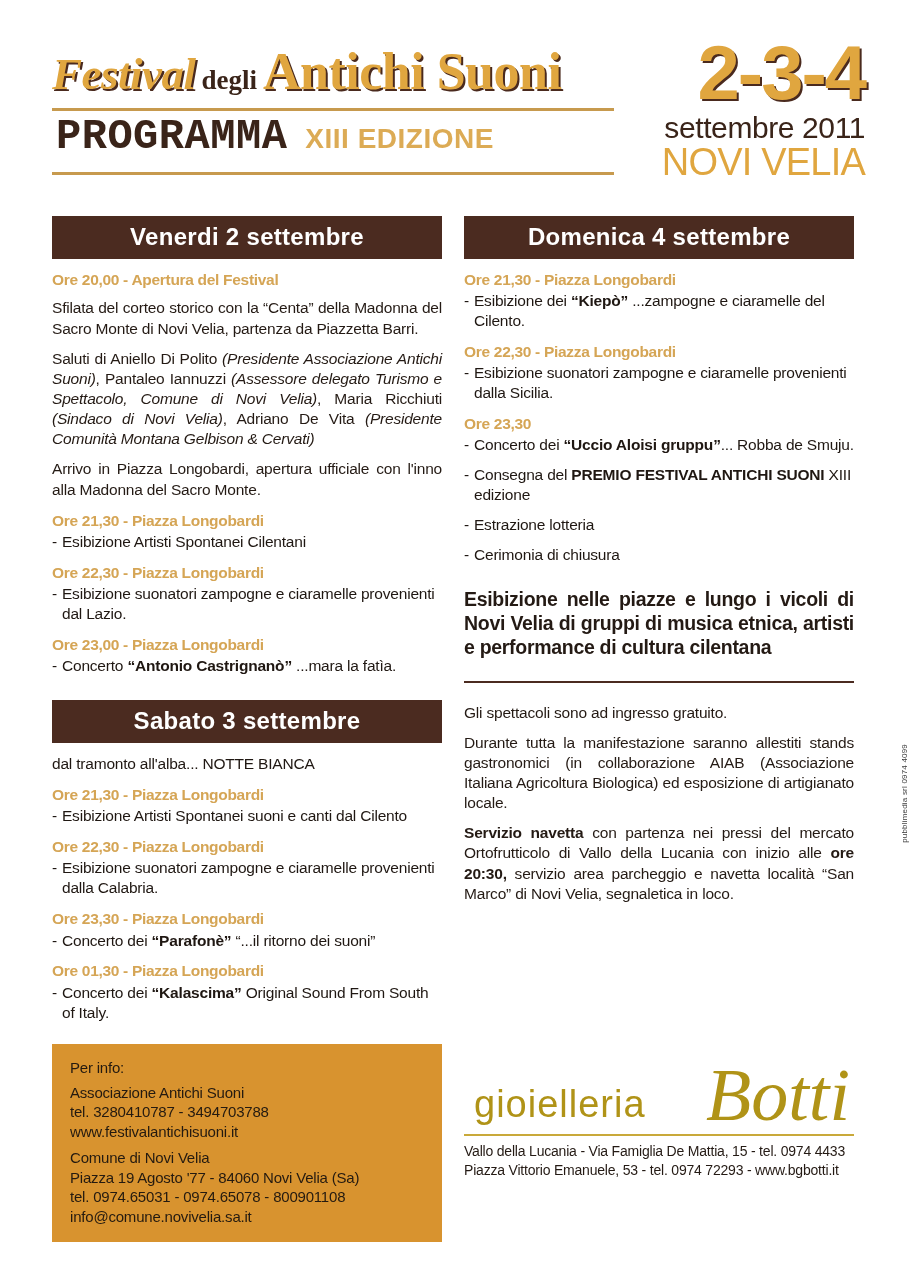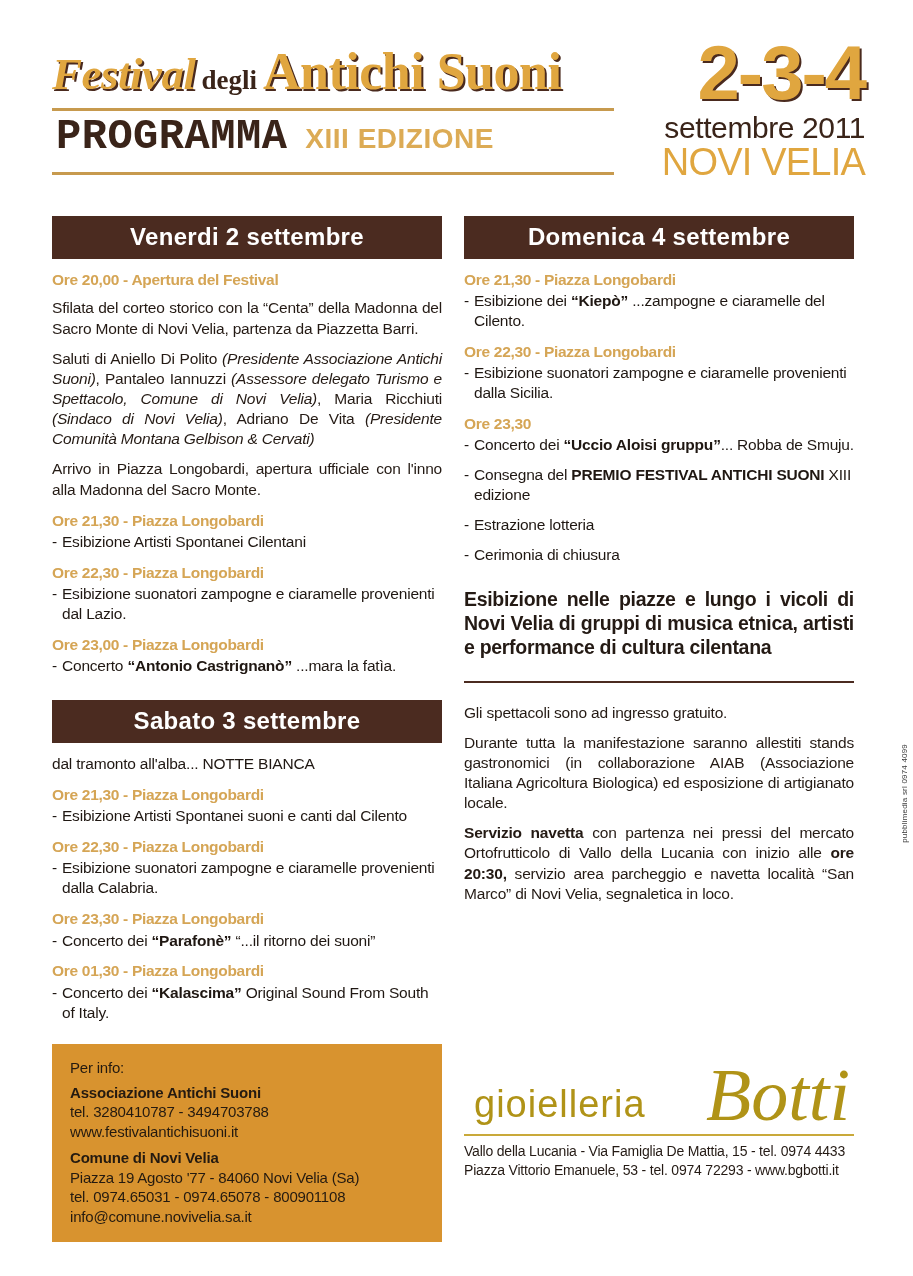--- a/index.html
+++ b/index.html
@@ -195,21 +195,21 @@
   
   .info-box {
     background: #d8932f;
     padding: 14px 18px 16px 18px;
     margin-top: 22px;
     font-size: 15px;
     line-height: 1.3;
     color: #241a10;
   }
   .info-box .ln { letter-spacing: -0.2px; }
-  .info-box .hd { font-weight: bold; margin-top: 7px; }
+  .info-box .hd { font-weight: normal; margin-top: 7px; }
   .info-box .hd.first { margin-top: 5px; }
 
   
   .sponsor {
     margin-top: 24px;
     position: relative;
   }
   .logo-wrap {
     position: relative;
     height: 200px;

